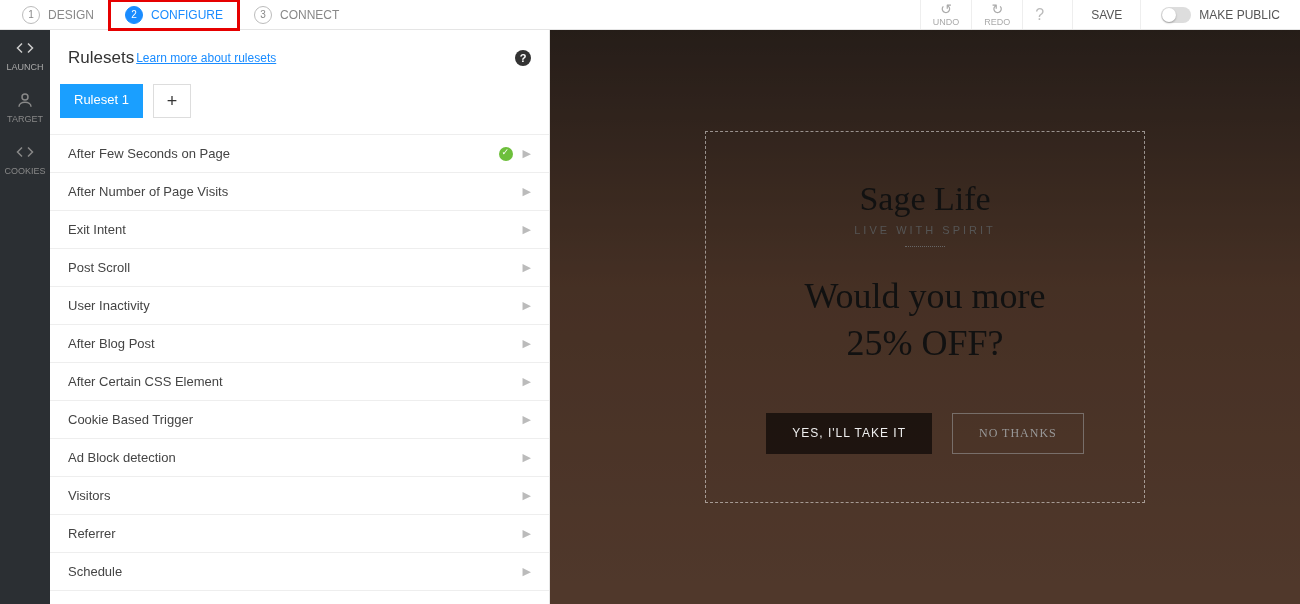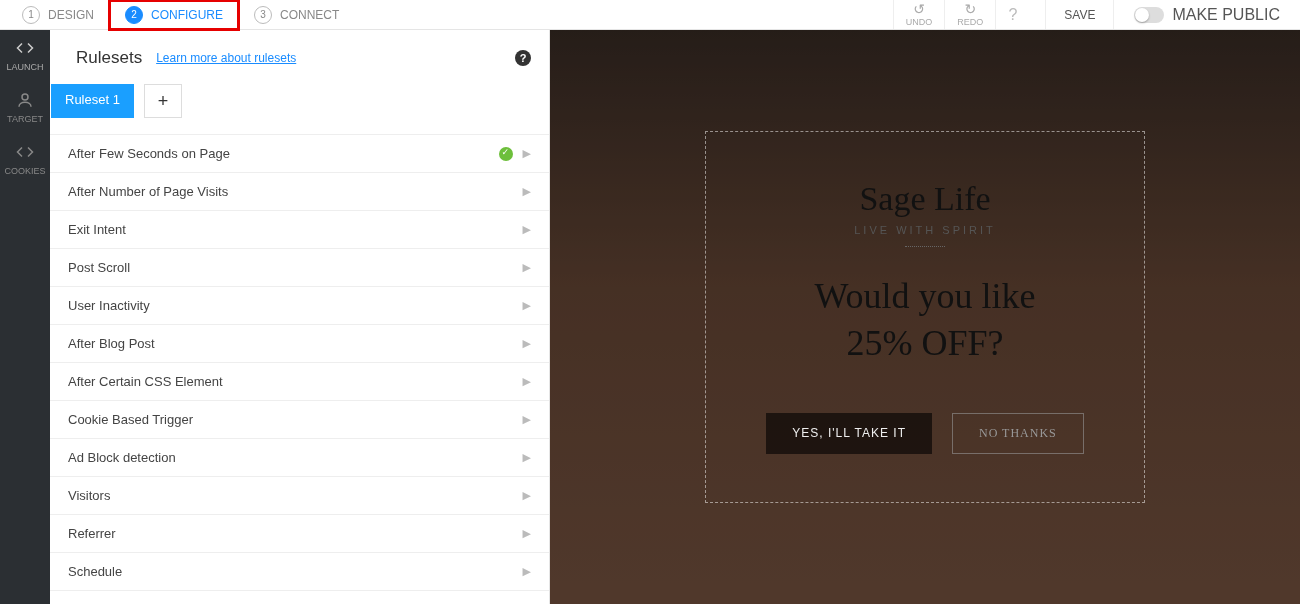--- a/index.html
+++ b/index.html
@@ -12,36 +12,36 @@
 .step.active { border: 3px solid #e60000; color: #1a8cff; }
 .step.active .step-num { background: #1a8cff; border-color: #1a8cff; color: #fff; }
 
 .top-right { margin-left: auto; display: flex; align-items: center; height: 100%; }
 .top-btn { height: 100%; padding: 0 12px; display: flex; flex-direction: column; align-items: center; justify-content: center; border-left: 1px solid #eee; color: #aaa; font-size: 9px; cursor: pointer; gap: 1px; }
 .top-btn.wide { padding: 0 18px; font-size: 12px; color: #555; flex-direction: row; margin-left: 16px; }
 .top-btn .tb-icon { font-size: 14px; line-height: 1; }
 .help-btn { font-size: 16px; color: #bbb; }
 .toggle { width: 30px; height: 16px; border-radius: 10px; background: #ddd; position: relative; margin-right: 8px; }
 .toggle::after { content: ""; width: 14px; height: 14px; background: #fff; border-radius: 50%; position: absolute; top: 1px; left: 1px; box-shadow: 0 1px 2px rgba(0,0,0,.3); }
-.make-public { display: flex; align-items: center; padding: 0 20px; border-left: 1px solid #eee; height: 100%; font-size: 16px; color: #555; cursor: pointer; }
+.make-public { display: flex; align-items: center; padding: 0 20px; border-left: 1px solid #eee; height: 100%; font-size: 12px; color: #555; cursor: pointer; }
 
 .main { display: flex; height: 574px; }
 
 .sidebar { width: 50px; background: #2b2f33; display: flex; flex-direction: column; align-items: center; }
 .sb-item { width: 100%; padding: 10px 0; display: flex; flex-direction: column; align-items: center; gap: 4px; color: #aaa; font-size: 9px; cursor: pointer; }
 .sb-item.dim { color: #888; }
 .sb-icon svg { width: 18px; height: 16px; }
 
 .panel { width: 500px; background: #fff; border-right: 1px solid #e5e5e5; overflow-y: auto; }
-.panel-head { display: flex; align-items: center; padding: 18px 18px 8px 26px; gap: 14px; }
+.panel-head { display: flex; align-items: center; padding: 18px 18px 8px 18px; gap: 2px; }
 .panel-title { font-size: 17px; font-weight: 400; color: #333; }
 .learn-link { color: #1a8cff; text-decoration: underline; font-size: 12px; cursor: pointer; }
 .head-help { margin-left: auto; width: 16px; height: 16px; border-radius: 50%; background: #333; color: #fff; display: flex; align-items: center; justify-content: center; font-size: 11px; font-weight: bold; cursor: pointer; }
 
-.tab-row { display: flex; padding: 8px 14px 16px 1px; gap: 10px; border-bottom: 1px solid #eee; }
+.tab-row { display: flex; padding: 8px 14px 16px 10px; gap: 10px; border-bottom: 1px solid #eee; }
 .ruleset-tab { background: #1a9fff; color: #fff; padding: 8px 14px; font-size: 13px; cursor: pointer; }
 .add-tab { width: 38px; height: 34px; border: 1px solid #ddd; display: flex; align-items: center; justify-content: center; font-size: 18px; color: #333; cursor: pointer; }
 
 .rule { display: flex; align-items: center; padding: 11px 18px; border-bottom: 1px solid #eee; cursor: pointer; font-size: 13px; color: #444; }
 .rule .spacer { flex: 1; }
 .rule .check { width: 14px; height: 14px; border-radius: 50%; background: #6dbf3b; margin-right: 10px; position: relative; }
 .rule .check::after { content: "✓"; color: #fff; font-size: 9px; position: absolute; top: 0; left: 3px; }
 .rule .arrow { color: #bbb; font-size: 11px; }
 
 .preview { flex: 1; position: relative; background: linear-gradient(180deg, #3a2d26 0%, #6b4a38 45%, #7c5743 100%); display: flex; align-items: center; justify-content: center; }
@@ -211,21 +211,21 @@
       </div>
   </div>
 
   <div class="preview">
     <div class="preview-overlay"></div>
     <div class="popup">
       <div class="brand">Sage Life</div>
       <div class="tag">LIVE WITH SPIRIT</div>
       <div class="divider"></div>
       <div class="headline">
-        <span>Would you like</span><br>
+        <span>Would you more</span><br>
         <span>25% OFF?</span>
       </div>
       <div class="btns">
         <button class="cta primary">YES, I'LL TAKE IT</button>
         <button class="cta secondary">NO THANKS</button>
       </div>
     </div>
   </div>
 
 </div>

